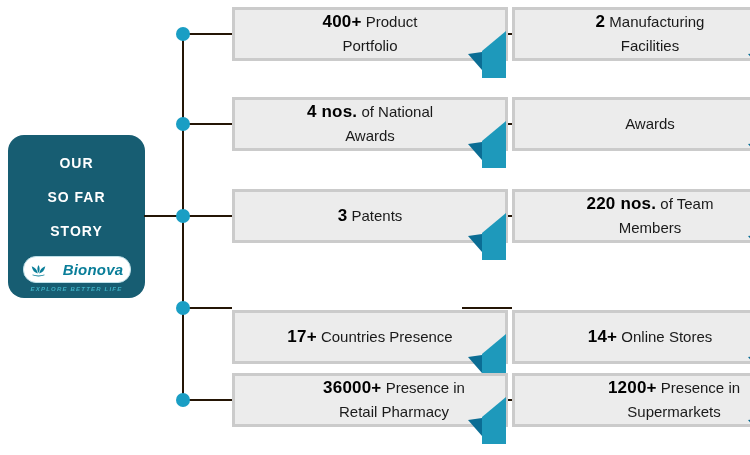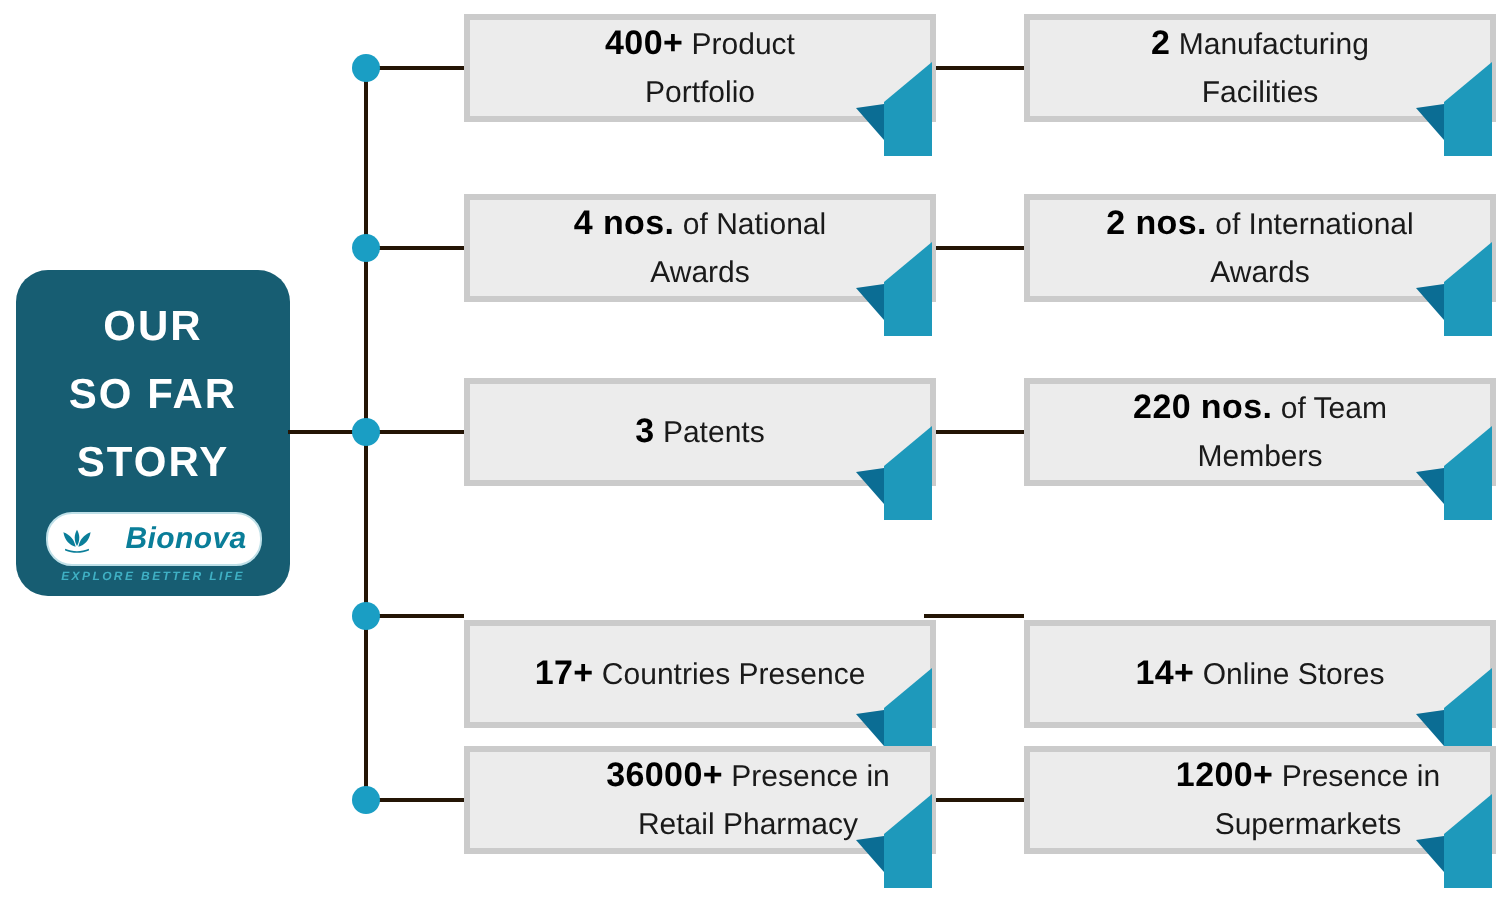--- a/index.html
+++ b/index.html
@@ -11,35 +11,35 @@
   .vline{position:absolute;left:182px;top:34px;width:2px;height:367px;background:var(--line,#241505);}
   .hl{position:absolute;height:2px;background:var(--line,#241505);}
   .hl.card{left:144px;top:215px;width:39px;}
   .hl.a{left:183px;width:49px;}
   .hl.b{left:462px;width:50px;}
   .r1.hl{top:33px;} .r2.hl{top:123px;} .r3.hl{top:215px;} .r4.hl{top:307px;} .r5.hl{top:399px;}
   .dot{position:absolute;left:176px;width:14px;height:14px;border-radius:50%;background:var(--dot,#1a9ec4);}
   .r1.dot{top:27px;} .r2.dot{top:117px;} .r3.dot{top:209px;} .r4.dot{top:301px;} .r5.dot{top:393px;}
   
   .box{
-    position:absolute;width:236px;height:54px;box-sizing:border-box;
+    position:absolute;width:276px;height:54px;box-sizing:border-box;
     background:var(--boxbg,#ececec);border:3px solid var(--boxborder,#cbcbcb);
     display:flex;flex-direction:column;align-items:center;justify-content:center;
     text-align:center;font-size:15px;color:#1a1a1a;line-height:24px;
   }
   .box.left{left:232px;} .box.right{left:512px;}
   .r1.box{top:7px;} .r2.box{top:97px;} .r3.box{top:189px;} .r4.box{top:294px;margin-top:16px;} .r5.box{top:373px;padding-left:48px;}
   .box b{font-weight:bold;font-size:17px;color:#000;letter-spacing:.2px;}
   .ribbon{position:absolute;right:-3px;bottom:-21px;width:40px;height:48px;overflow:visible;}
   
   .story-card{
     position:absolute;left:8px;top:135px;width:137px;height:163px;border-radius:16px;
     background:var(--card,#175d72);display:flex;flex-direction:column;align-items:center;
   }
-  .story-title{color:#fff;font-weight:bold;font-size:21px;letter-spacing:1px;line-height:23px;margin-top:11px;}
+  .story-title{color:#fff;font-weight:bold;font-size:14px;letter-spacing:1px;line-height:23px;margin-top:11px;}
   .story-title:first-child{margin-top:17px;}
   .logo-pill{
     margin-top:13px;width:106px;height:25px;border-radius:13px;background:#fff;
     border:1px solid #bfe0e8;display:flex;align-items:center;justify-content:center;gap:16px;
   }
   .logo-text{color:var(--logo,#0a7e99);font-weight:bold;font-style:italic;font-size:15px;letter-spacing:.2px;}
   .tagline{margin-top:3px;color:var(--tagline,#3fb0c4);font-size:6px;font-weight:bold;font-style:italic;letter-spacing:1.2px;}
 </style>
 </head>
 <body>
@@ -103,21 +103,20 @@
 
   <div class="box left r2">
     <div><b>4 nos.</b><span> of National</span></div>
     <div>Awards</div>
     <svg class="ribbon" viewBox="0 0 40 48">
       <polygon points="0,23 14,21 14,39" fill="#0b6d94"></polygon>
         <polygon points="38,0 38,47 14,47 14,20" fill="#1e99bb"></polygon>
     </svg>
   </div>
   <div class="box right r2">
-    <div><b>2 nos.</b><span> of International</span></div>
     <div>Awards</div>
     <svg class="ribbon" viewBox="0 0 40 48">
       <polygon points="0,23 14,21 14,39" fill="#0b6d94"></polygon>
         <polygon points="38,0 38,47 14,47 14,20" fill="#1e99bb"></polygon>
     </svg>
   </div>
 
   <div class="box left r3">
     <div><b>3</b><span> Patents</span></div>
     <div></div>

